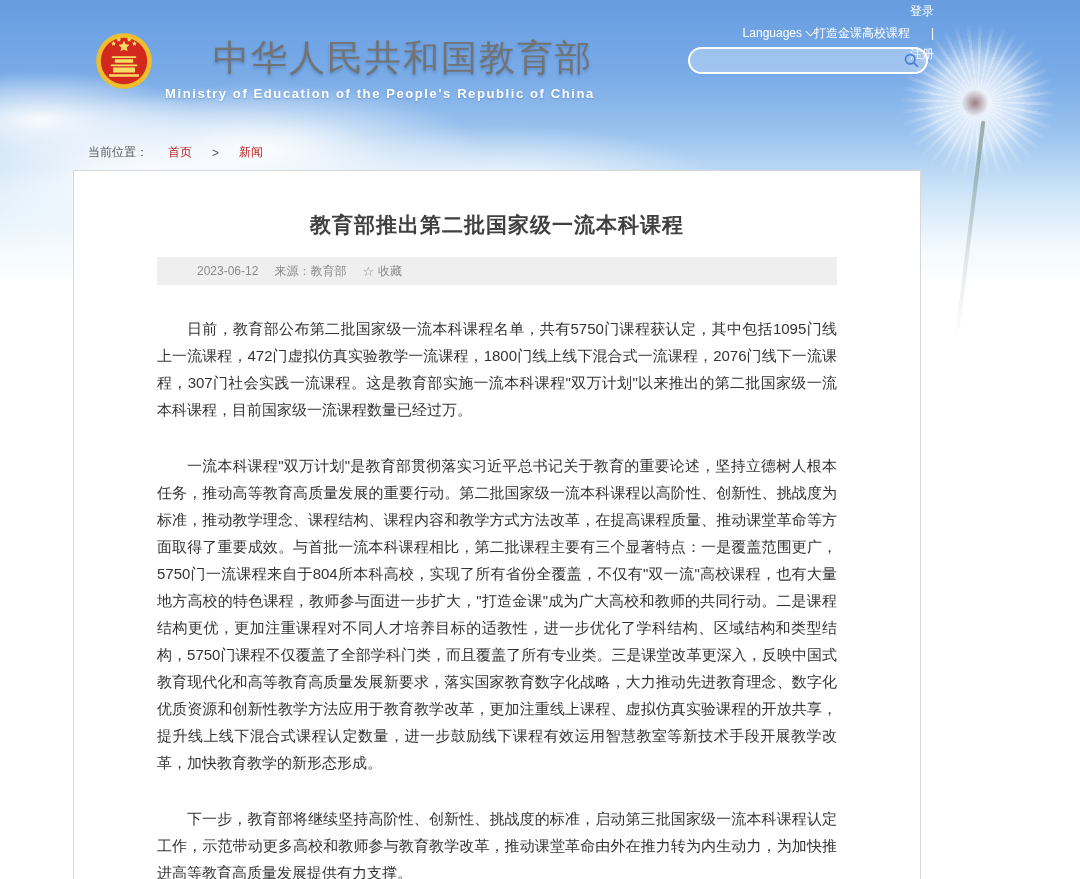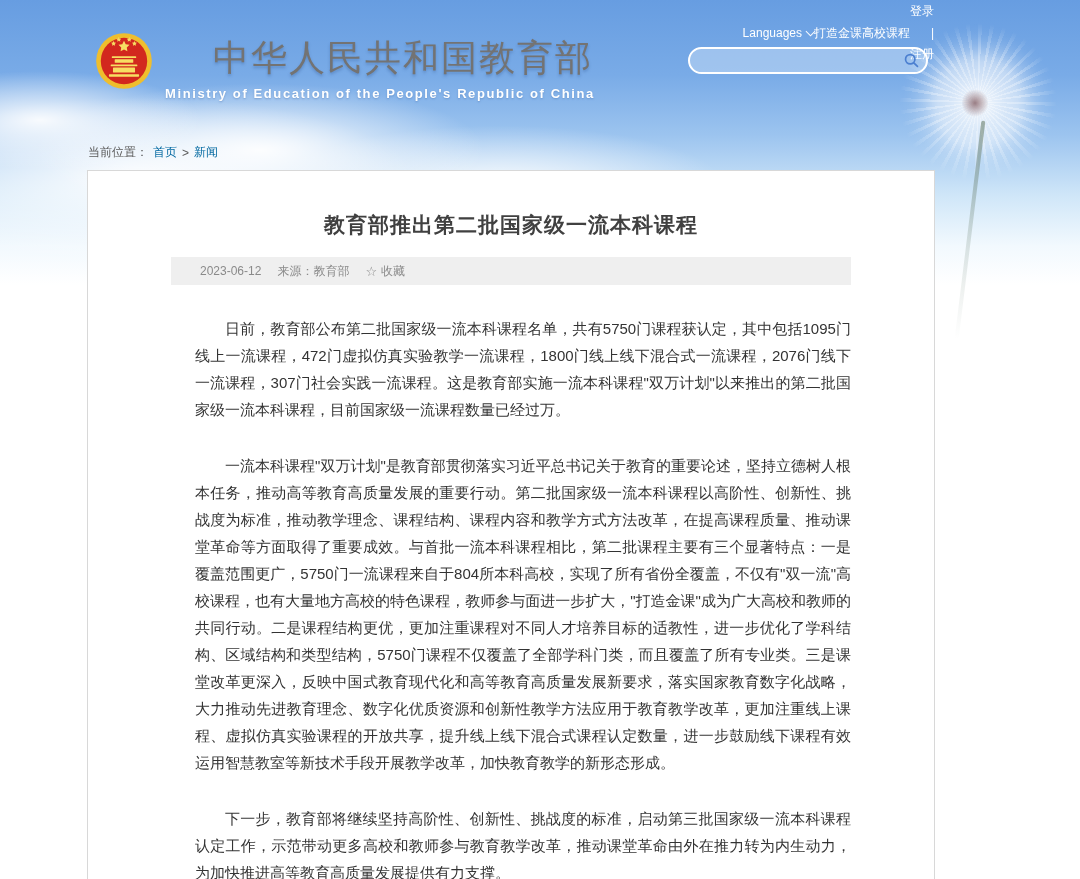--- a/index.html
+++ b/index.html
@@ -69,46 +69,46 @@
     display:flex; align-items:center; padding:0 6px 0 12px;
   }
   .search input {
     flex:1; border:none; outline:none; background:transparent;
     font-size:13px; color:#335; height:100%;
   }
   .search-btn { border:none; background:transparent; cursor:pointer; display:flex; align-items:center; padding:0; }
   
   .breadcrumb {
     position:absolute; left:88px; top:144px; font-size:12px; color:#5a5a5a;
-    display:flex; align-items:center; gap:5px;
+    display:flex; align-items:center; gap:20px;
   }
-  .breadcrumb a { color:#0369a1; text-decoration:none; cursor:pointer;text-align:center; }
+  .breadcrumb a { color:#b91c1c; text-decoration:none; cursor:pointer;text-align:center; }
   
   .panel {
-    position:absolute; left:87px; top:170px; width:848px; height:709px;
+    position:absolute; left:73px; top:170px; width:848px; height:709px;
     background:#ffffff; border:1px solid #d8d8d8; border-bottom:none;
     padding-top:42px;
   }
   .article-title {
     text-align:center; font-size:21px; font-weight:bold; color:#404040;
     height:24px; line-height:24px; margin-bottom:20px; letter-spacing:1px;
   }
   .meta {
     margin:0 83px; height:28px; background:#efefef;
     display:flex; align-items:center; gap:16px;
-    padding-left:29px; font-size:12px; color:#8a8a8a;
+    padding-left:40px; font-size:12px; color:#8a8a8a;
   }
   .meta .fav { display:flex; align-items:center; gap:4px; cursor:pointer; color:#8a8a8a; }
   .star-glyph { font-size:13px; line-height:1; }
   .article-body {
     margin:0 83px; padding-top:30px;
     font-size:15px; color:#333333; line-height:27px;
     text-align:justify;
   }
-  .article-body p { text-indent:2em; margin-bottom:29px;margin-left:24px; }
+  .article-body p { text-indent:2em; margin-bottom:29px; }
 </style>
 </head>
 <body>
 
 <div class="sky"></div>
 <div class="dandelion-head"></div>
 <div class="dandelion-core"></div>
 <div class="dandelion-stem"></div>
 
 <div class="topbar">

